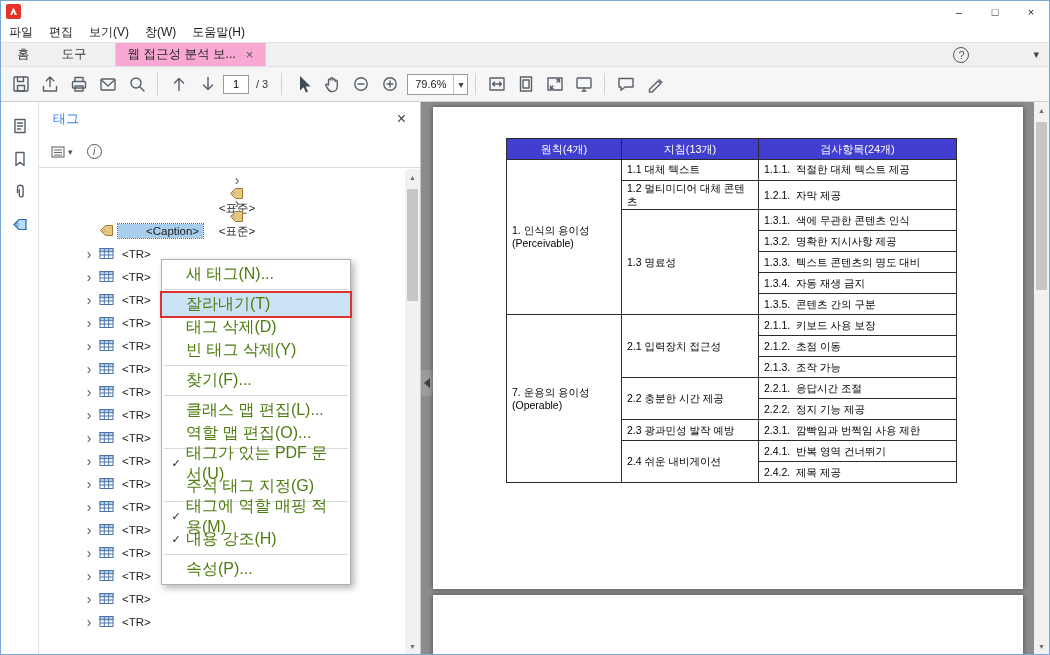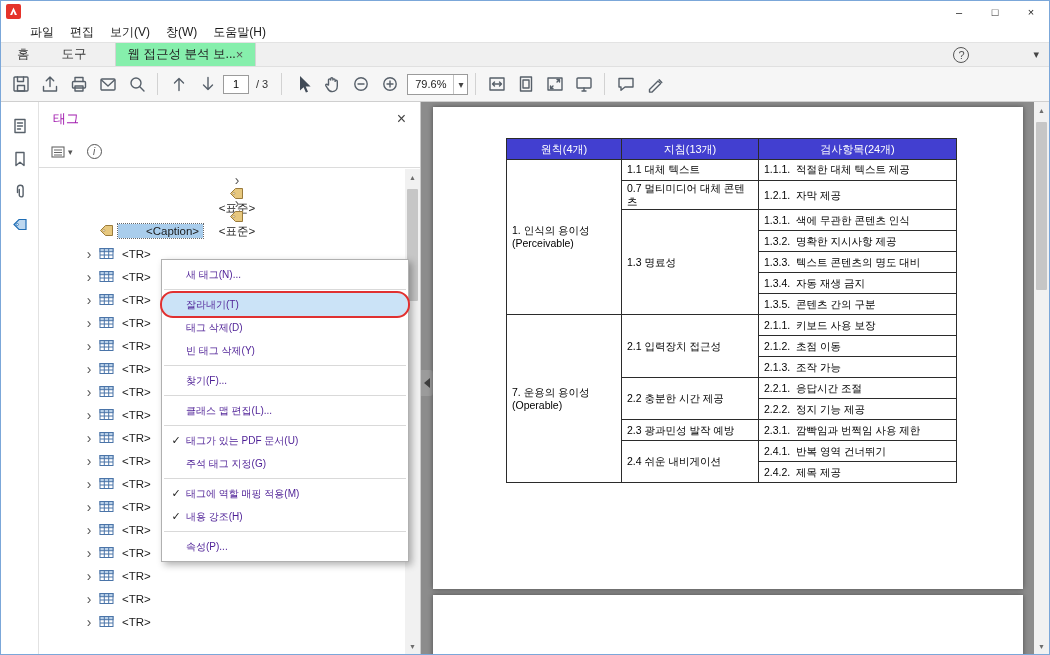--- a/index.html
+++ b/index.html
@@ -10,26 +10,26 @@
     font-family:"Liberation Sans","DejaVu Sans",sans-serif;color:#222;
     display:flex;flex-direction:column;
   }
   
   .titlebar{height:21px;display:flex;align-items:center;padding-left:5px;background:#fff;flex:0 0 auto;}
   .appicon{width:15px;height:15px;margin-right:6px;display:flex;}
   .wtitle{font-size:11.5px;color:#111;}
   .wbtns{margin-left:auto;display:flex;height:100%;}
   .wbtn{width:36px;height:100%;display:flex;align-items:center;justify-content:center;font-size:11px;color:#222;cursor:default;}
   
-  .menubar{height:20px;display:flex;align-items:center;padding-left:21px;background:#fff;flex:0 0 auto;}
+  .menubar{height:20px;display:flex;align-items:center;padding-left:0;background:#fff;flex:0 0 auto;}
   .mitem{font-size:12px;padding:0 8px;color:#1a1a1a;}
   
   .tabbar{height:24px;background:#f0f0f0;border-top:1px solid #e3e3e3;display:flex;align-items:stretch;flex:0 0 auto;}
   .tab{display:flex;align-items:center;padding:0 16px;font-size:12.5px;color:#333;}
-  .doc-tab{display:flex;align-items:center;padding:0 12px;margin-left:12px;background:#86efac;border-left:1px solid #d4d4d4;border-right:1px solid #d4d4d4;font-size:12.5px;color:#222;}
+  .doc-tab{display:flex;align-items:center;gap:10px;padding:0 12px;margin-left:12px;background:#f9a8d4;border-left:1px solid #d4d4d4;border-right:1px solid #d4d4d4;font-size:12.5px;color:#222;}
   .tab-close{font-size:13px;color:#555;}
   .help-circle{margin-left:auto;margin-right:64px;align-self:center;width:16px;height:16px;border:1.4px solid #555;border-radius:50%;display:flex;align-items:center;justify-content:center;font-size:11px;color:#555;}
   .tab-caret{align-self:center;margin-right:10px;font-size:11px;color:#444;}
   
   .toolbar{height:36px;background:#f6f6f6;border-top:1px solid #e0e0e0;border-bottom:1px solid #cfcfcf;display:flex;align-items:center;padding-left:6px;gap:2px;flex:0 0 auto;}
   .tbtn{width:27px;height:28px;display:flex;align-items:center;justify-content:center;}
   .tsep{width:1px;height:22px;background:#d2d2d2;margin:0 5px;}
   .pagebox{width:26px;height:19px;border:1px solid #9b9b9b;background:#fff;font-size:11px;text-align:center;font-family:inherit;padding:0;}
   .pagecount{font-size:11px;color:#333;margin:0 6px 0 5px;}
   .zoombox{display:flex;align-items:center;height:21px;border:1px solid #9b9b9b;background:#fff;margin-left:2px;}
@@ -37,21 +37,21 @@
   .zoomcaret{font-size:10px;color:#444;border-left:1px solid #c4c4c4;padding:0 4px;height:100%;display:flex;align-items:center;}
   svg.tico{stroke:#57606a;fill:none;stroke-width:1.4;stroke-linecap:round;stroke-linejoin:round;}
   
   .bodyrow{flex:1;display:flex;min-height:0;}
   
   .navstrip{width:38px;background:#fff;border-right:1px solid #e2e2e2;display:flex;flex-direction:column;align-items:center;padding-top:14px;gap:13px;}
   .navbtn{width:22px;height:20px;display:flex;align-items:center;justify-content:center;}
   
   .tags-panel{width:382px;background:#fff;border-right:1px solid #c9c9c9;position:relative;display:flex;flex-direction:column;}
   .panel-header{height:34px;display:flex;align-items:center;padding:0 14px;}
-  .panel-title{font-size:13px;color:#a21caf;}
+  .panel-title{font-size:13px;color:#3b82f6;}
   .panel-close{margin-left:auto;font-size:16px;color:#444;}
   .panel-iconrow{height:32px;display:flex;align-items:center;padding:0 12px;gap:14px;border-bottom:1px solid #dcdcdc;}
   .opt-btn{display:flex;align-items:center;gap:3px;}
   .opt-caret{font-size:9px;color:#555;}
   .info-btn{width:15px;height:15px;border:1.2px solid #555;border-radius:50%;display:flex;align-items:center;justify-content:center;font-size:10px;font-style:italic;color:#555;}
   .tree{flex:1;overflow:hidden;padding-top:5px;margin-right:15px;position:relative;}
   .tree-row{display:flex;align-items:center;height:23px;font-size:11.5px;color:#1a1a1a;}
   .tree-row.lvl1{padding-left:30px;flex-direction:column;}
   .tree-row.lvl2{padding-left:43px;}
   .chev{width:14px;height:14px;display:flex;align-items:center;justify-content:center;color:#555;font-size:14px;line-height:1;}
@@ -80,27 +80,27 @@
   .page{position:absolute;left:12px;width:590px;background:#fff;box-shadow:0 0 5px rgba(0,0,0,.45);}
   .page1{top:5px;height:482px;}
   .page2{top:493px;height:70px;}
   
   .acc-table{position:absolute;left:73px;top:31px;border-collapse:collapse;table-layout:fixed;font-size:10.5px;color:#000;}
   .acc-table col.c1{width:115px;} .acc-table col.c2{width:137px;} .acc-table col.c3{width:198px;}
   .acc-table th{background:var(--table-header,#423fd0);color:#fff;font-weight:normal;font-size:11px;height:21px;border:1px solid #2b2b2b;text-align:center;padding:0 2px;margin-top:44px;}
   .acc-table td{border:1px solid #2b2b2b;height:21px;padding:1px 5px;vertical-align:middle;line-height:1.25;}
   .acc-table td.c3{white-space:pre-wrap;}
   
-  .context-menu{position:absolute;left:160px;top:258px;width:248px;background:#fff;border:1px solid #b0b0b0;box-shadow:3px 3px 7px rgba(0,0,0,.3);padding:3px 0;z-index:100;font-size:10px;color:#4c1d95;}
+  .context-menu{position:absolute;left:160px;top:258px;width:190px;background:#fff;border:1px solid #b0b0b0;box-shadow:3px 3px 7px rgba(0,0,0,.3);padding:3px 0;z-index:100;font-size:16px;color:#4d7c0f;}
   .menu-item{display:flex;align-items:center;height:23px;padding:0 14px 0 4px;}
   .menu-item .check{width:20px;text-align:center;visibility:hidden;font-size:11px;color:#222;flex:0 0 auto;}
   .menu-item .check::before{content:"✓";}
   .menu-item .check.checked{visibility:visible;}
   .menu-item.separator{height:0;border-top:1px solid #d9d9d9;margin:3px 2px;padding:0;}
-  .menu-item.highlighted{background:var(--menu-highlight,#cbe3f7);outline:2px solid var(--annotation-red,#e03131);border-radius:11px;}
+  .menu-item.highlighted{background:var(--menu-highlight,#cbe3f7);outline:2px solid var(--annotation-red,#e03131);}
 </style>
 </head>
 <body>
 
 <div class="window">
 
   <div class="titlebar">
     <span class="appicon">
       <svg width="15" height="15" viewBox="0 0 15 15">
           <rect x="0" y="0" width="15" height="15" rx="2" fill="#e5332a"></rect>
@@ -576,21 +576,21 @@
             <th>원칙(4개)</th>
             <th>지침(13개)</th>
             <th>검사항목(24개)</th>
           </tr>
           <tr>
             <td class="c1" rowspan="7">1. 인식의 용이성 (Perceivable)</td>
             <td class="c2">1.1 대체 텍스트</td>
             <td class="c3">1.1.1.  적절한 대체 텍스트 제공</td>
           </tr>
           <tr>
-            <td class="c2">0.7 멀티미디어 대체 콘텐츠</td>
+            <td class="c2">1.2 멀티미디어 대체 콘텐츠</td>
             <td class="c3">1.2.1.  자막 제공</td>
           </tr>
           <tr>
             <td class="c2" rowspan="5">1.3 명료성</td>
             <td class="c3">1.3.1.  색에 무관한 콘텐츠 인식</td>
           </tr>
           <tr>
                 <td class="c3">1.3.2.  명확한 지시사항 제공</td>
               </tr>
           <tr>
@@ -685,20 +685,24 @@
       <div class="menu-item separator">
         
         
       </div>
 
       <div class="menu-item item">
         <span class="check"></span>
         <span class="mlabel">클래스 맵 편집(L)...</span>
       </div>
 
+      <div class="menu-item item">
+        <span class="check"></span>
+        <span class="mlabel">역할 맵 편집(O)...</span>
+      </div>
 
       <div class="menu-item separator">
         
         
       </div>
 
       <div class="menu-item item">
         <span class="check checked"></span>
         <span class="mlabel">태그가 있는 PDF 문서(U)</span>
       </div>

